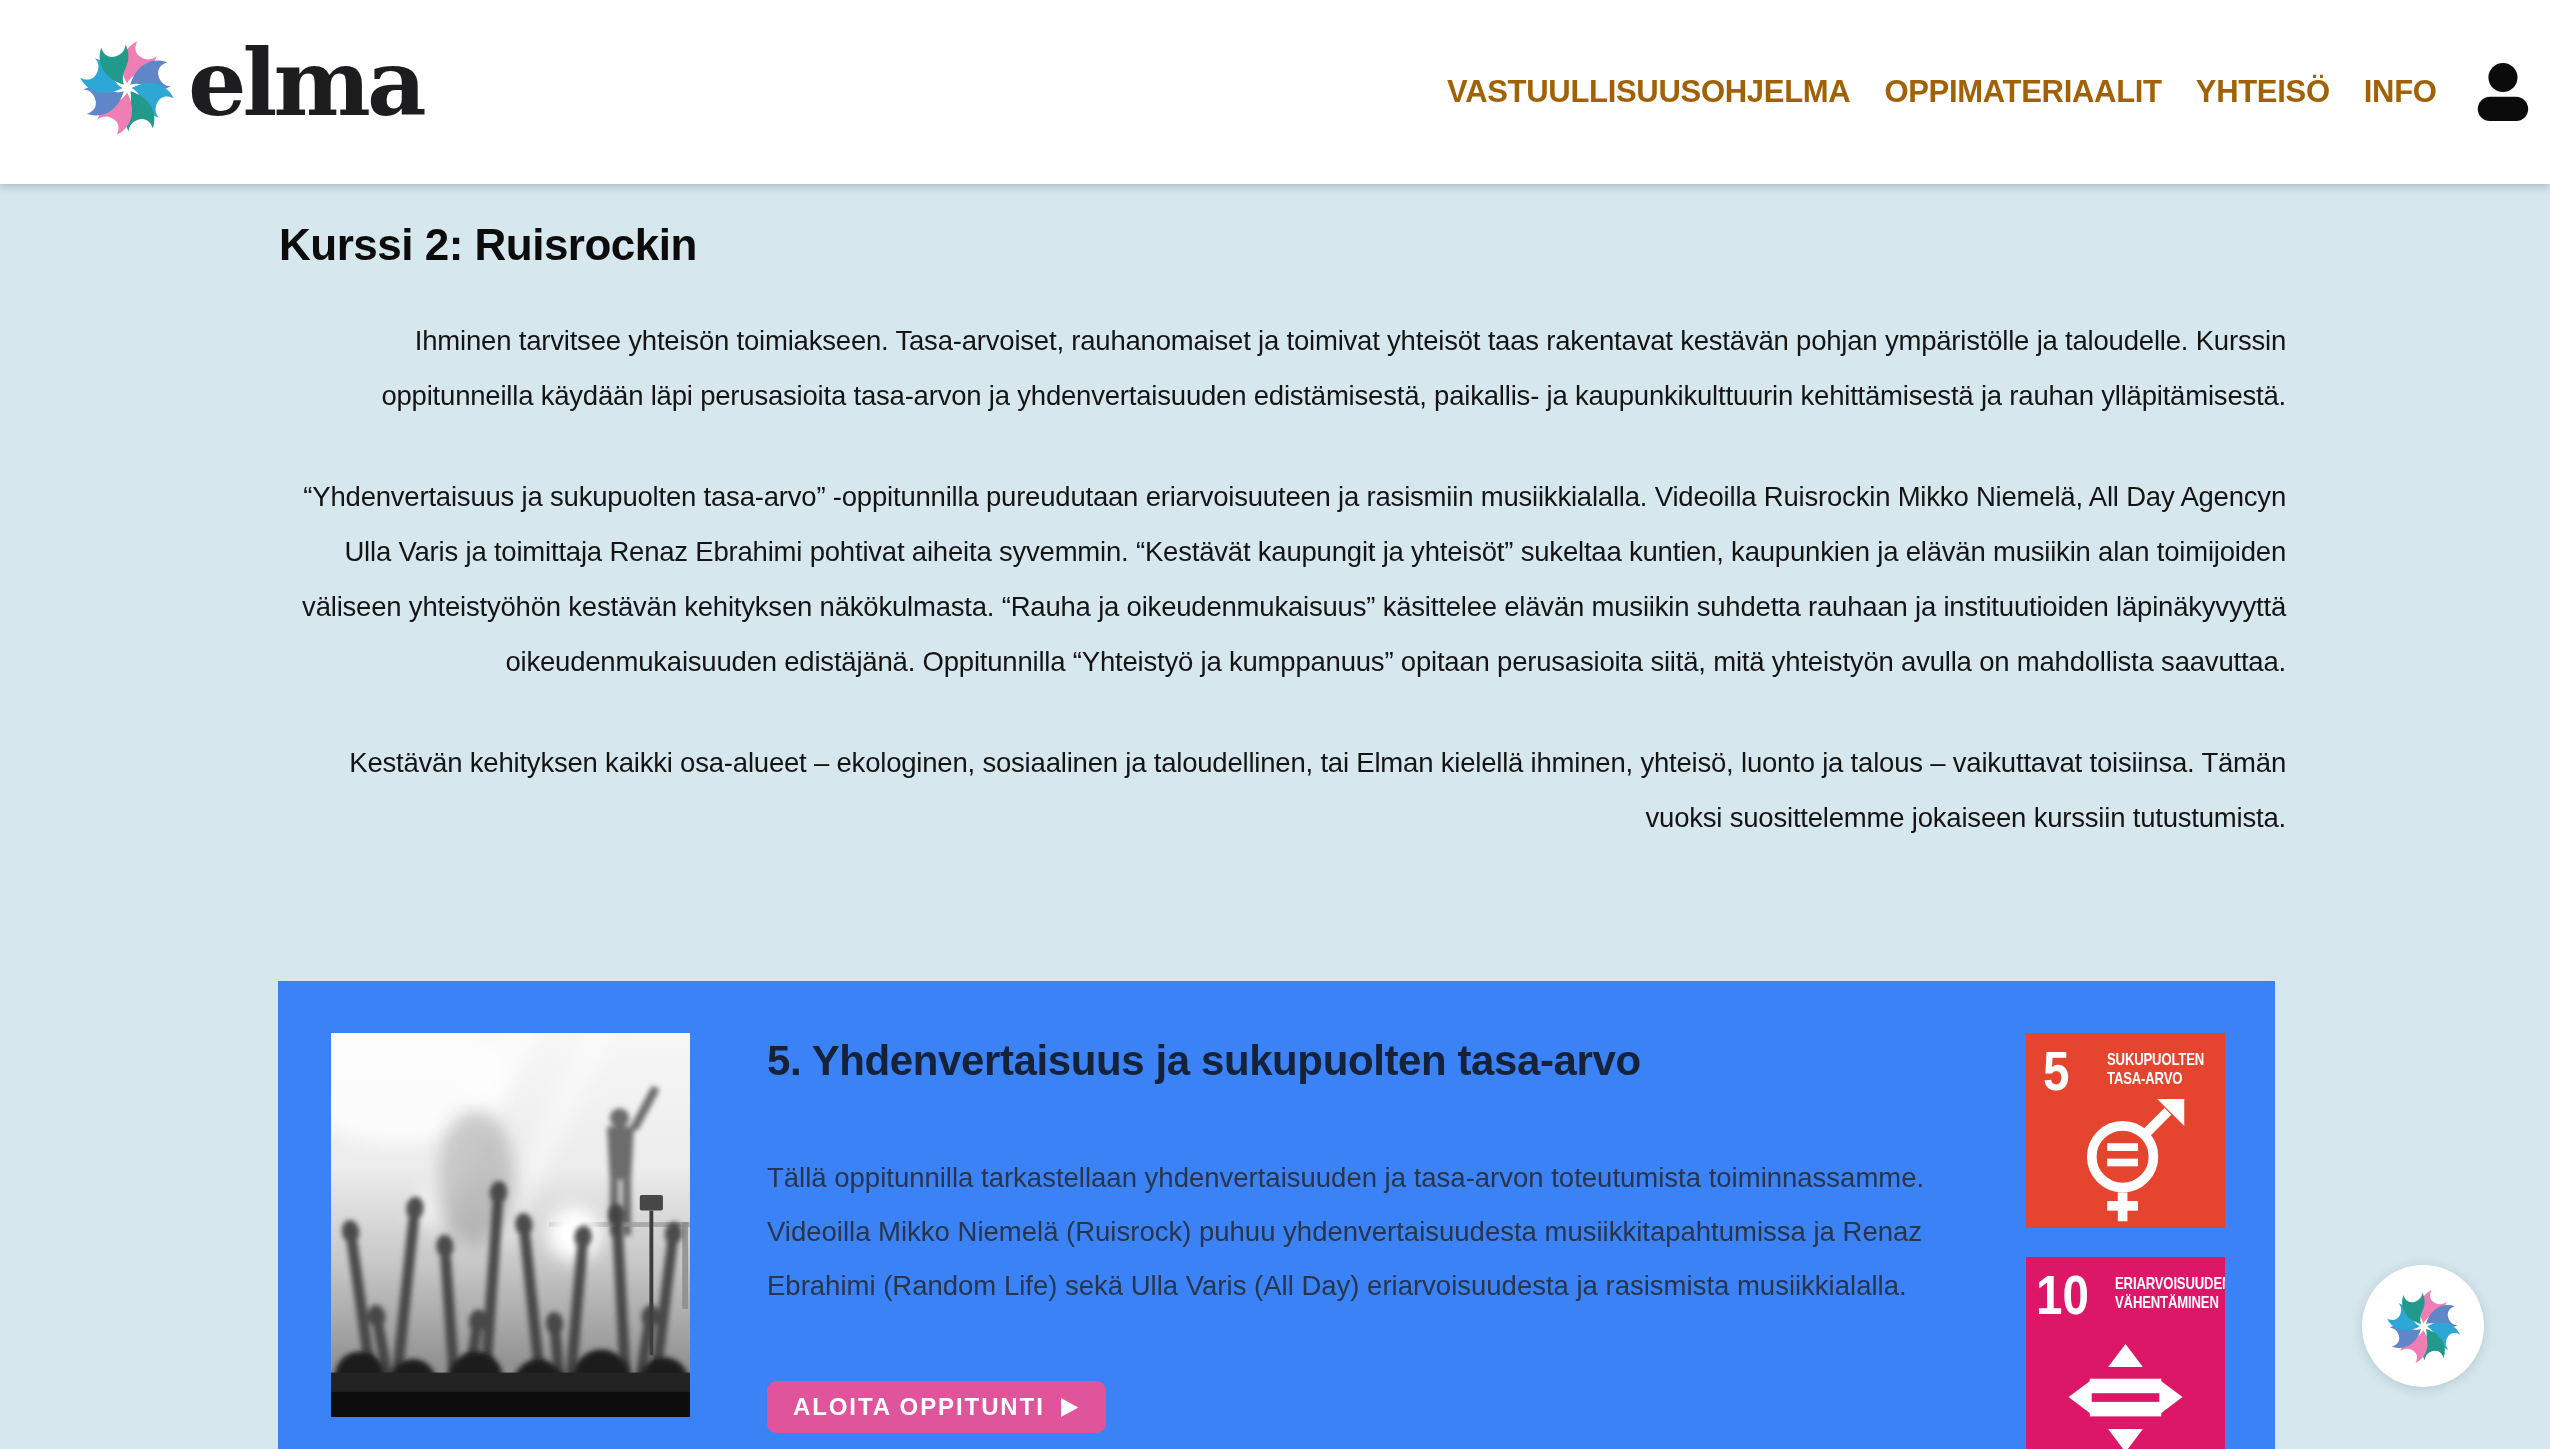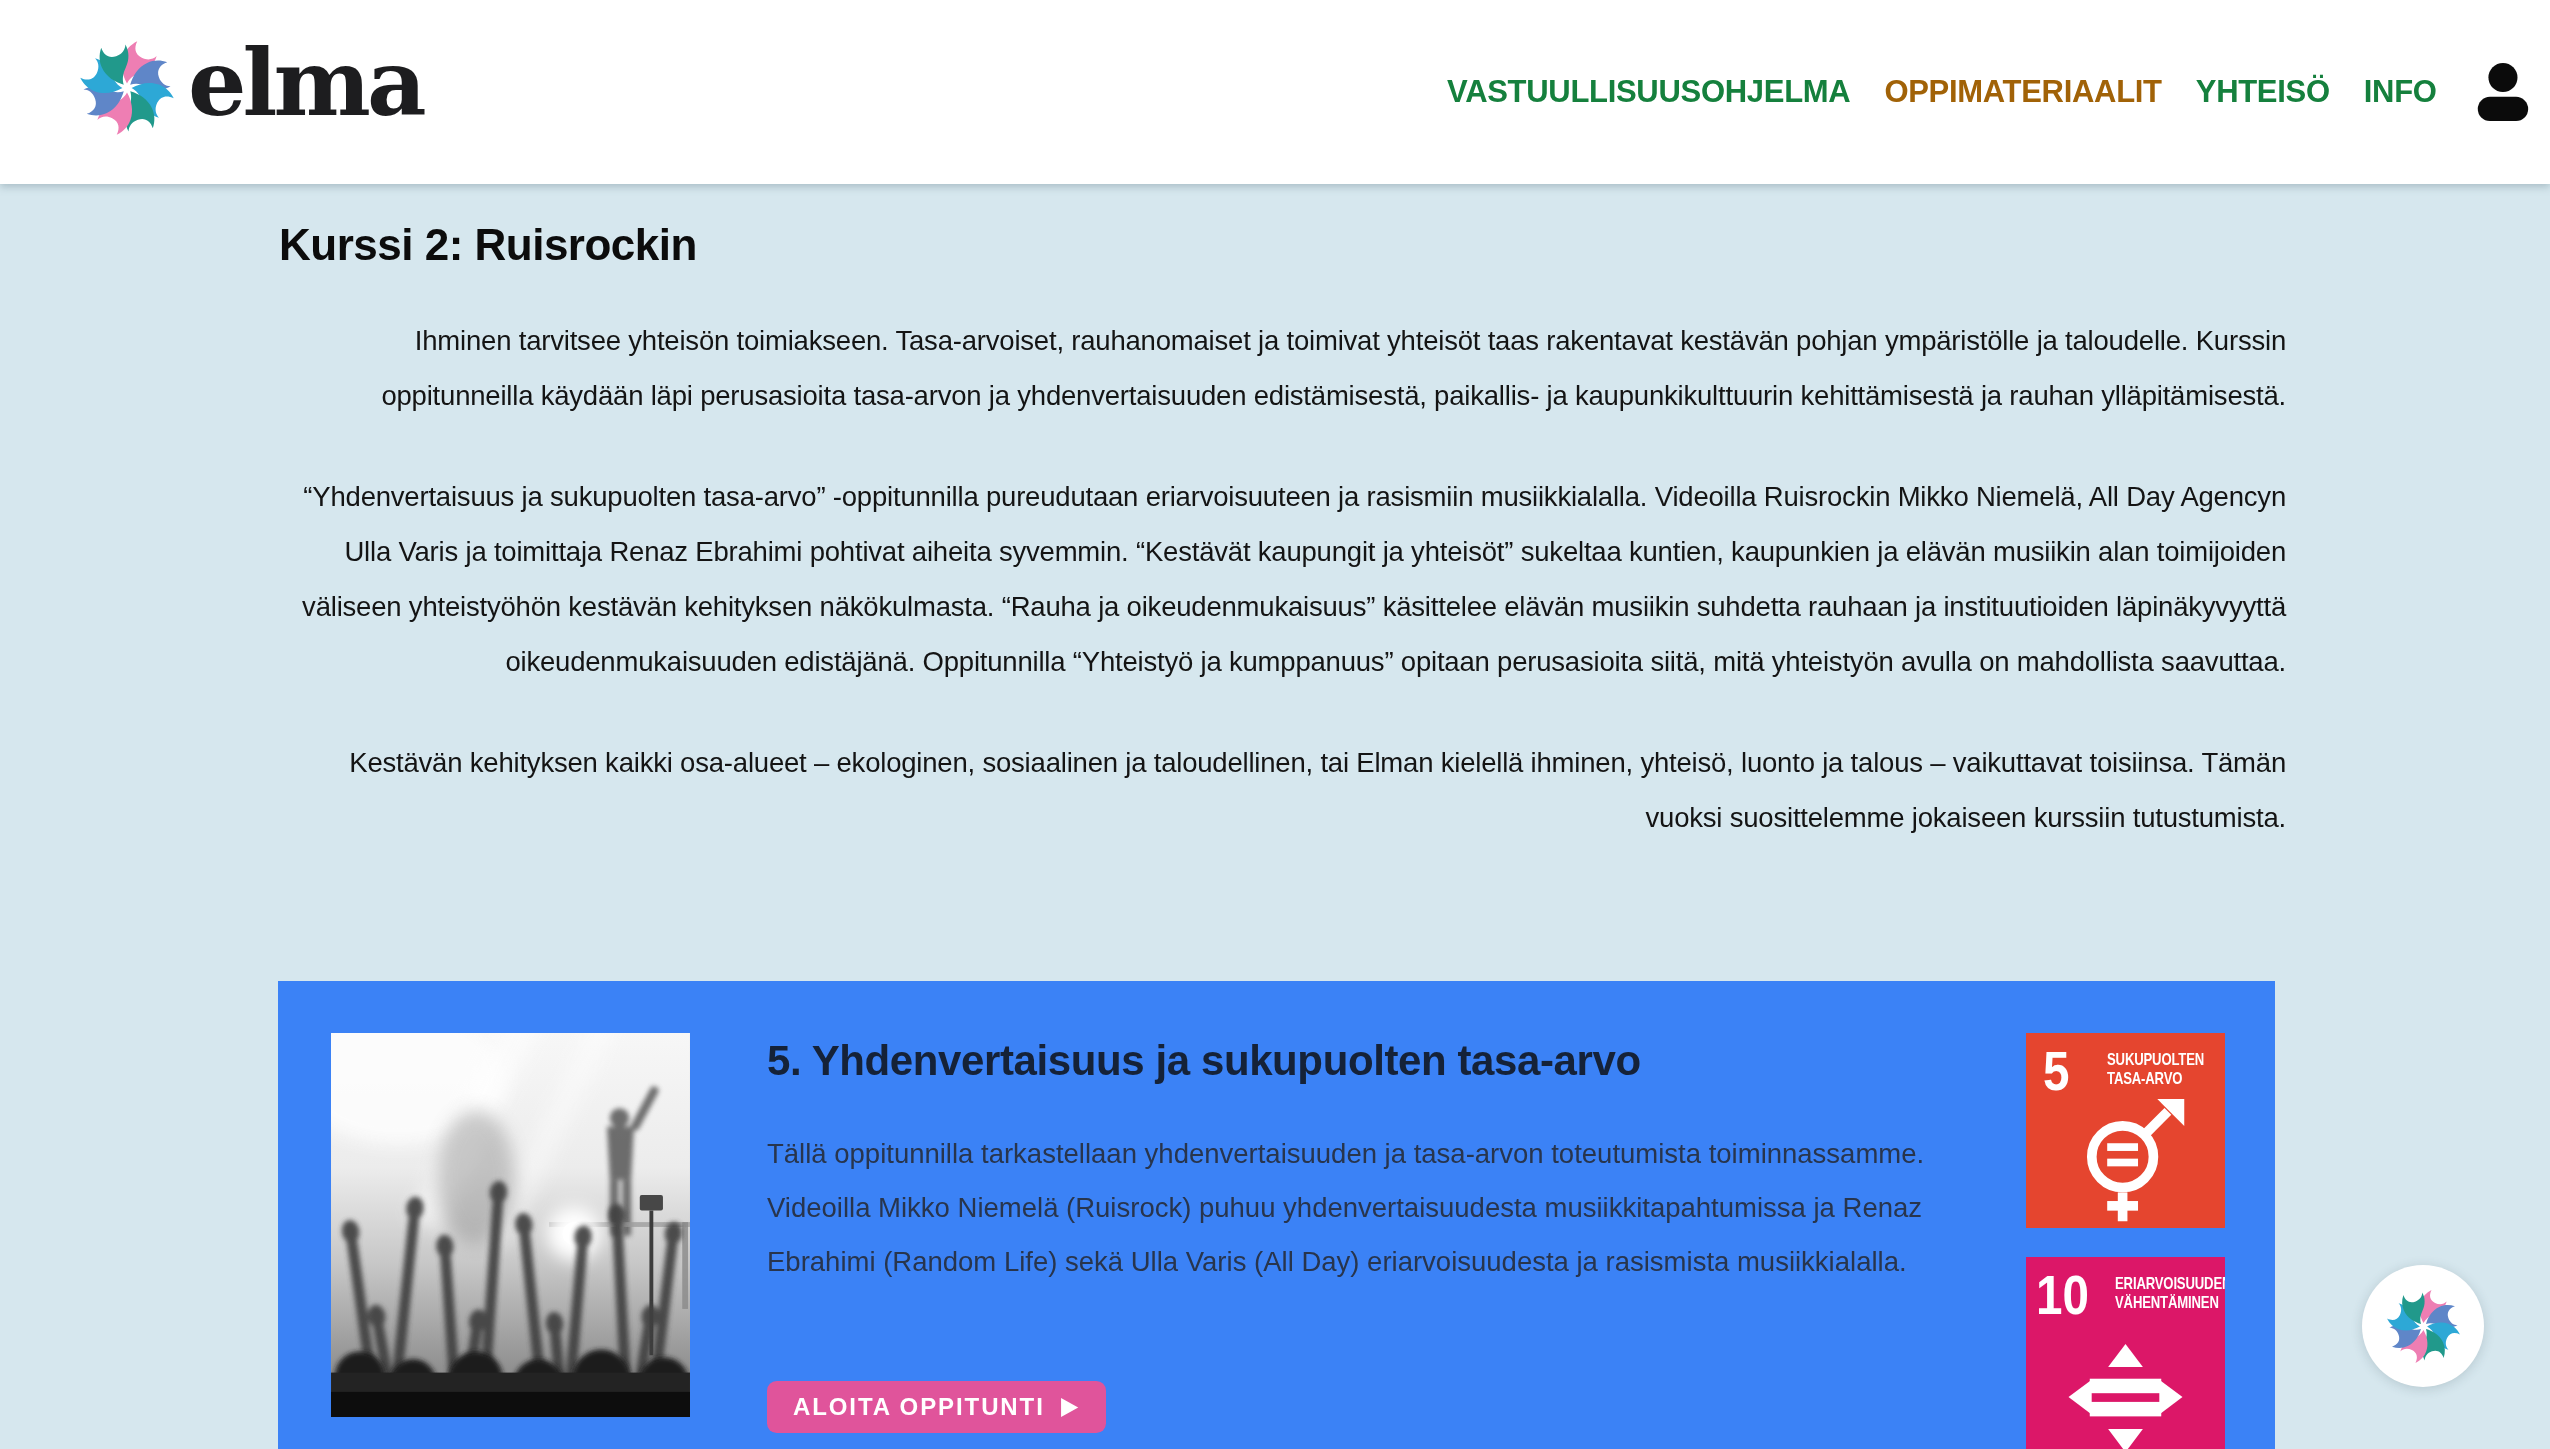--- a/index.html
+++ b/index.html
@@ -9,36 +9,36 @@
   .page { position:relative; width:2550px; height:1449px; background:#d6e7ee; overflow:hidden; }
 
   
   header { position:absolute; left:0; top:0; width:2550px; height:184px; background:#ffffff;
            box-shadow:0 2.9px 7.7px rgba(90,115,125,.35); z-index:5; }
   .logo { position:absolute; left:70px; top:31px; display:flex; align-items:center; cursor:pointer; text-decoration:none; }
   .logo svg { width:114px; height:114px; }
   .wordmark { font-family:"DejaVu Serif", serif; font-weight:bold; font-size:92px; color:#1d1d1f;
               letter-spacing:-3.9px; margin-left:3.9px; line-height:1; padding-bottom:9.7px; }
   nav { position:absolute; right:17.4px; top:0; height:184px; display:flex; align-items:center; gap:34px; }
-  .nav-item { font-size:31px; font-weight:bold; color:#15803d; text-decoration:none; letter-spacing:-0.3px; cursor:pointer; }
+  .nav-item { font-size:31px; font-weight:bold; color:#a16207; text-decoration:none; letter-spacing:-0.3px; cursor:pointer; }
   .nav-item.active { color:#a16207; }
   .user-btn { display:flex; align-items:center; cursor:pointer; }
   .user-btn svg { width:62px; height:62px; }
 
   
   h1 { position:absolute; left:279px; top:220px; font-size:44px; font-weight:bold; color:#0c0c0c; letter-spacing:-0.5px; }
   .paras { position:absolute; left:279px; top:313px; width:2007px; }
   .paras p { font-size:27.5px; line-height:55px; color:#141414; margin-bottom:46px; letter-spacing:-0.2px;text-align:right; }
 
   
   .card { position:absolute; left:278px; top:981px; width:1997px; height:568px; background:#3b82f6; }
   .card-image { position:absolute; left:53px; top:52px; width:359px; height:384px; overflow:hidden; background:#bbb; }
   .card-image svg { display:block; width:359px; height:384px; }
   .card h2 { position:absolute; left:489px; top:56px; font-size:42px; font-weight:bold; color:#152238; letter-spacing:-0.4px; }
-  .card-desc { position:absolute; left:489px; top:146px; width:1198px; font-size:27.5px; line-height:54px; color:#28354d; }
+  .card-desc { position:absolute; left:489px; top:170px; width:1198px; font-size:27.5px; line-height:54px; color:#28354d; }
   .start-btn { position:absolute; left:489px; top:400px; height:52px; display:inline-flex; align-items:center; gap:15.5px;
                background:#e0549b; color:#fff; border:none; border-radius:9.7px; padding:0 26px;
                font-family:"Liberation Sans", sans-serif; font-size:24px; font-weight:bold; letter-spacing:1.9px; cursor:pointer; }
   .start-btn svg { width:19.3px; height:21px; }
 
   .sdg-col { position:absolute; left:1748px; top:52px; width:199px; display:flex; flex-direction:column; gap:29px; }
   .sdg { position:relative; width:199px; color:#fff; overflow:hidden; }
   .sdg-5  { height:195px; background:#e5452f; }
   .sdg-10 { height:199px; background:#dc1768; }
   .sdg-num { position:absolute; top:9.7px; font-size:56px; font-weight:bold; line-height:1;

